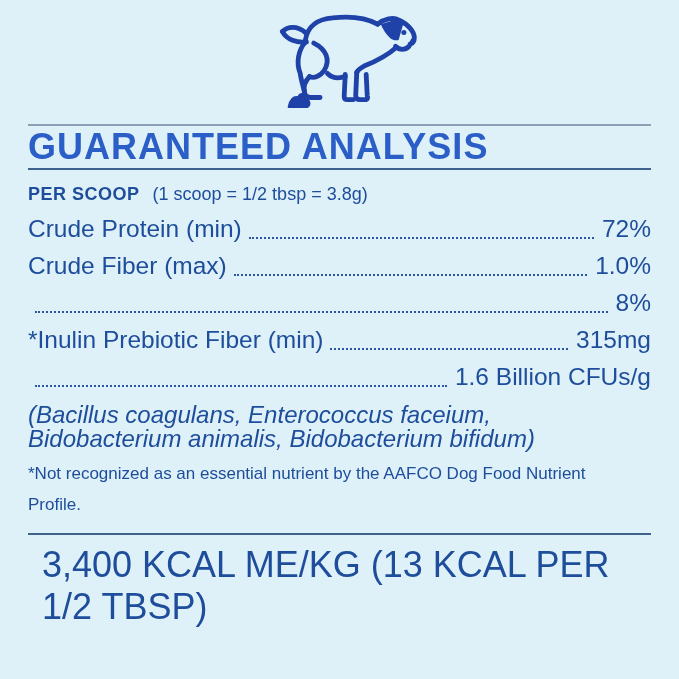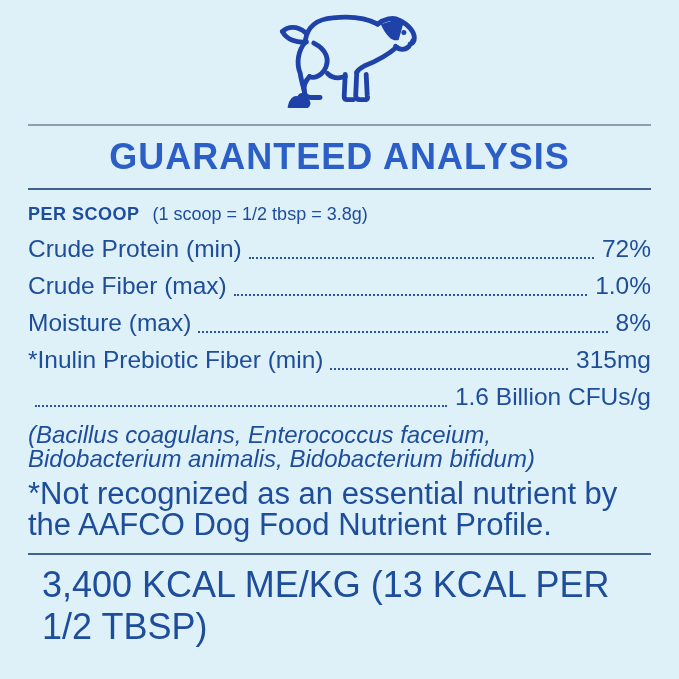--- a/index.html
+++ b/index.html
@@ -7,21 +7,21 @@
     width:679px;height:679px;
     background:#def0f8;
     font-family:"Liberation Sans",sans-serif;
     color:#1d4d9b;
     overflow:hidden;
   }
   .page{width:679px;height:679px;box-sizing:border-box;padding:0 28px;}
   .icon-band{height:124px;display:flex;justify-content:center;align-items:flex-start;padding-top:8px;box-sizing:border-box;}
   .rule-light{height:2px;background:#8ba0b2;}
   .rule-dark{height:2px;background:#41628c;}
-  .title-band{height:62px;display:flex;align-items:center;justify-content:center;}
+  .title-band{height:42px;display:flex;align-items:center;}
   .title{
     font-size:36px;font-weight:bold;letter-spacing:1px;
     color:#2b5fc7;
   }
   .per-scoop{margin-top:14px;font-size:18px;white-space:nowrap;}
   .per-scoop .ps-label{font-weight:bold;letter-spacing:0.5px;}
   .per-scoop .ps-detail{margin-left:8px;}
   .rows{margin-top:10px;}
   .row{display:flex;align-items:flex-start;height:37px;font-size:24.5px;}
   .row .label{white-space:nowrap;}
@@ -33,21 +33,21 @@
     min-width:12px;
   }
   .row .value{white-space:nowrap;}
   .micro-note{
     margin-top:3px;
     font-size:24px;font-style:italic;line-height:23.5px;
     max-width:600px;
   }
   .aafco-note{
     margin-top:8px;
-    font-size:31px;line-height:31px;
+    font-size:17px;line-height:31px;
     max-width:592px;
   }
   .calorie-title{
     margin-top:15px;
     font-size:31px;font-weight:bold;letter-spacing:0.5px;
     color:#2b5fc7;
   }
   .calorie-detail{margin-top:9px;font-size:36px;margin-left:14px;}
   .cal-rule{margin-top:13px;}
   .dog-svg{display:block;}
@@ -110,21 +110,20 @@
       <span class="label">Crude Protein (min)</span>
       <span class="leader"></span>
       <span class="value">72%</span>
     </div>
     <div class="row">
       <span class="label">Crude Fiber (max)</span>
       <span class="leader"></span>
       <span class="value">1.0%</span>
     </div>
     <div class="row">
-      <span class="label">Moisture (max)</span>
       <span class="leader"></span>
       <span class="value">8%</span>
     </div>
     <div class="row">
       <span class="label">*Inulin Prebiotic Fiber (min)</span>
       <span class="leader"></span>
       <span class="value">315mg</span>
     </div>
     <div class="row">
       <span class="leader"></span>

